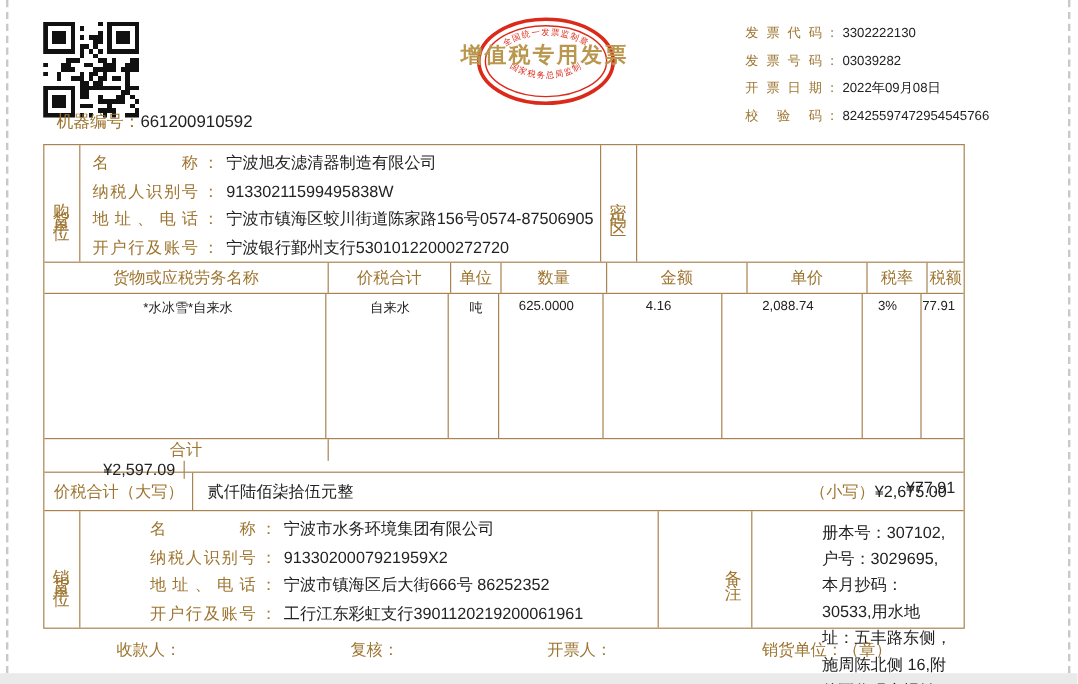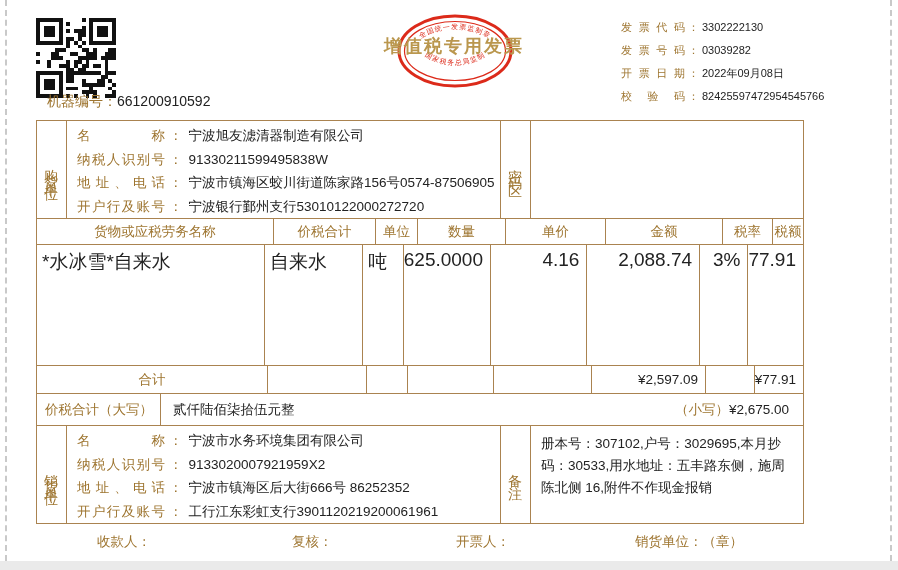--- a/index.html
+++ b/index.html
@@ -57,36 +57,36 @@
   .pwd-cell .vlabel{letter-spacing:8px;}
   .blank-cell{flex:1;}
 
   
   .c1{width:237px;} .c2{width:102px;} .c3{width:42px;text-align:center;} .c4{width:88px;}
   .c5{width:100px;} .c6{width:117px;} .c7{width:50px;} .c8{flex:1;}
   .ghead{height:26px;}
   .ghead .cell{display:flex;align-items:center;justify-content:center;
                color:var(--accent);font-size:13.5px;}
   .gbody{height:121px;}
-  .gbody .cell{font-size:19px;color:var(--ink);padding-top:4px;}
+  .gbody .cell{font-size:11px;color:var(--ink);padding-top:4px;text-align:center;}
   .al{padding-left:5px;text-align:left;}
   .ar{padding-right:7px;text-align:right;}
-  .gtotal{height:28px;}
+  .gtotal{height:28px;flex-direction:column;}
   .gtotal .cell{font-size:13.5px;display:flex;align-items:center;}
   .gtotal .c1{justify-content:center;color:var(--accent);}
   .gtotal .money{justify-content:flex-end;color:var(--ink);padding-right:7px;}
 
   .words-row{height:32px;font-size:13.5px;}
   .words-label{width:124px;display:flex;align-items:center;padding-left:8px;color:var(--accent);}
   .words-value{flex:1;display:flex;align-items:center;justify-content:space-between;padding:0 14px 0 12px;}
   .words-value .words{color:var(--ink);}
   .figures .small{color:var(--accent);}
   .figures .amt{color:var(--ink);}
 
-  .seller-row{height:97px;}
+  .seller-row{height:97px;gap:48px;}
   .remark-cell{flex:1;padding:7px 10px 0 10px;font-size:13.5px;color:var(--ink);line-height:22px;}
   .note-cell .vlabel{letter-spacing:12px;}
 
   
   .footline{position:absolute;left:0;top:533px;width:898px;height:22px;
             font-size:13.5px;color:var(--accent);}
   .footline span{position:absolute;white-space:nowrap;}
   .f-payee{left:97px;} .f-review{left:292px;} .f-drawer{left:456px;} .f-seal{left:635px;}
 </style>
 </head>
@@ -290,22 +290,22 @@
         <span class="vlabel">密码区</span>
       </div>
       <div class="blank-cell"></div>
     </div>
 
     <div class="row ghead bb">
       <div class="cell c1 br">货物或应税劳务名称</div>
       <div class="cell c2 br">价税合计</div>
       <div class="cell c3 br">单位</div>
       <div class="cell c4 br">数量</div>
+      <div class="cell c6 br">金额</div>
       <div class="cell c5 br">单价</div>
-      <div class="cell c6 br">金额</div>
       <div class="cell c7 br">税率</div>
       <div class="cell c8">税额</div>
     </div>
 
     <div class="row gbody bb">
       <div class="cell c1 br al">*水冰雪*自来水</div>
       <div class="cell c2 br al">自来水</div>
       <div class="cell c3 br al">吨</div>
       <div class="cell c4 br ar">625.0000</div>
       <div class="cell c5 br ar">4.16</div>

